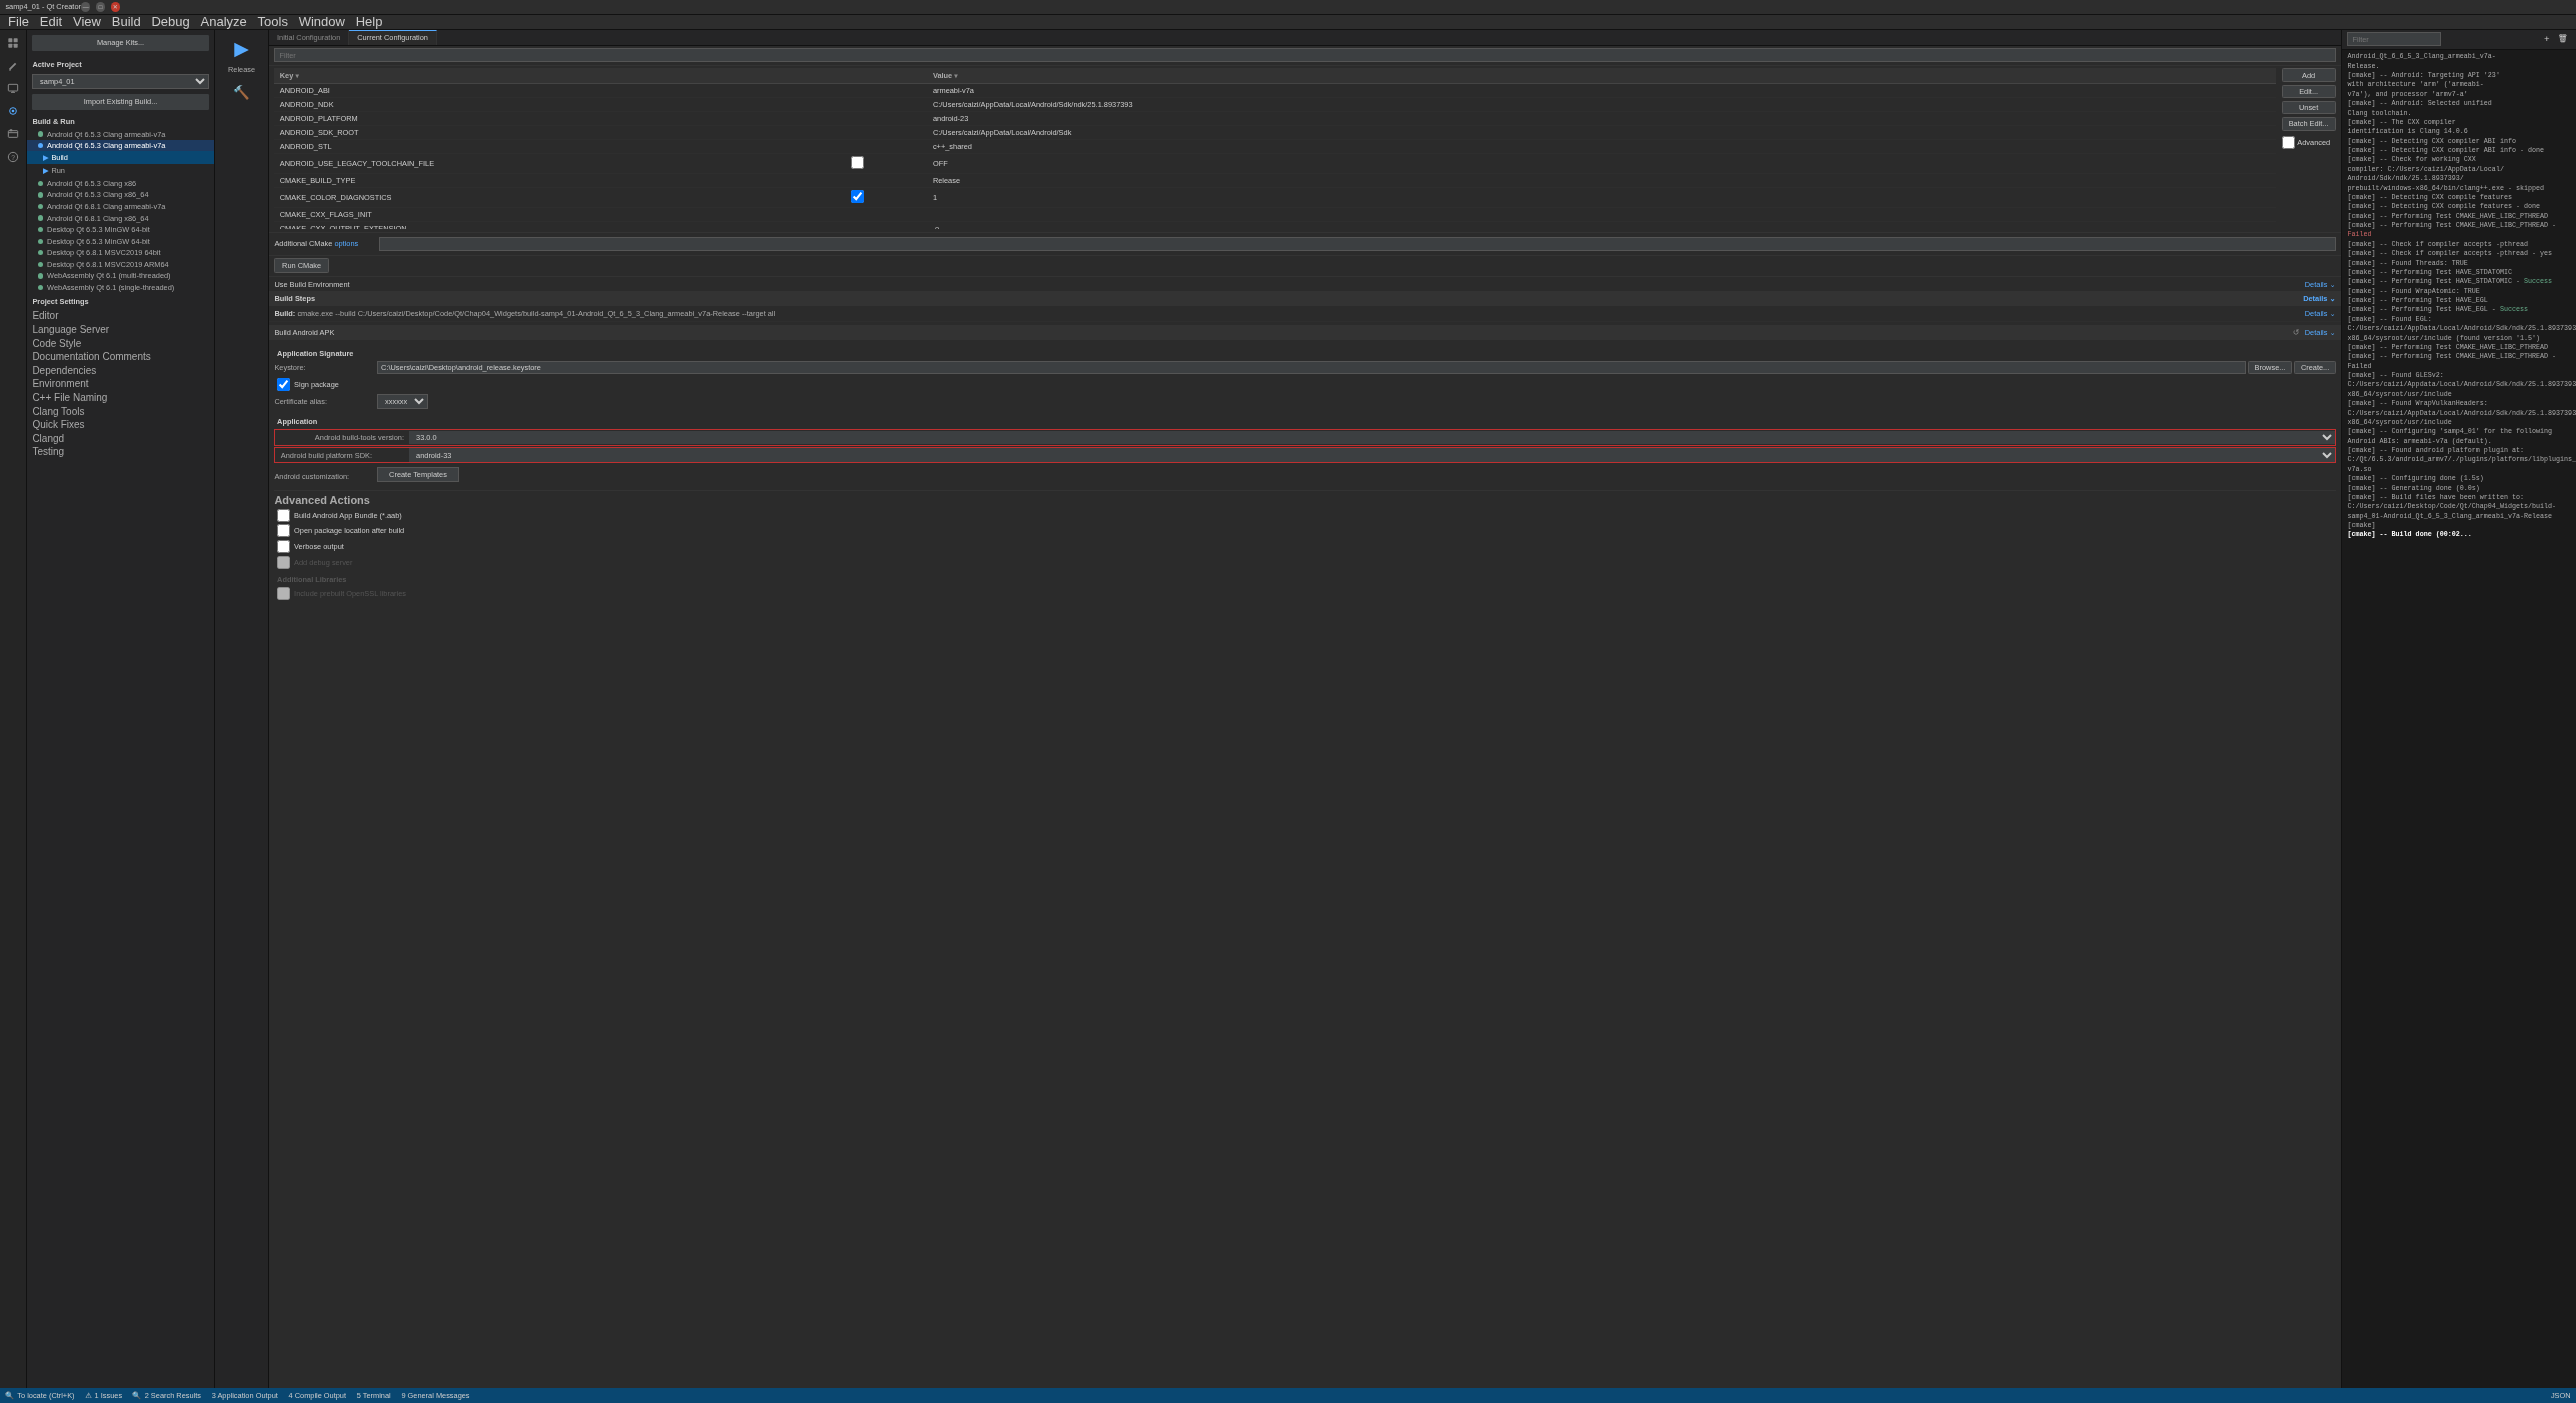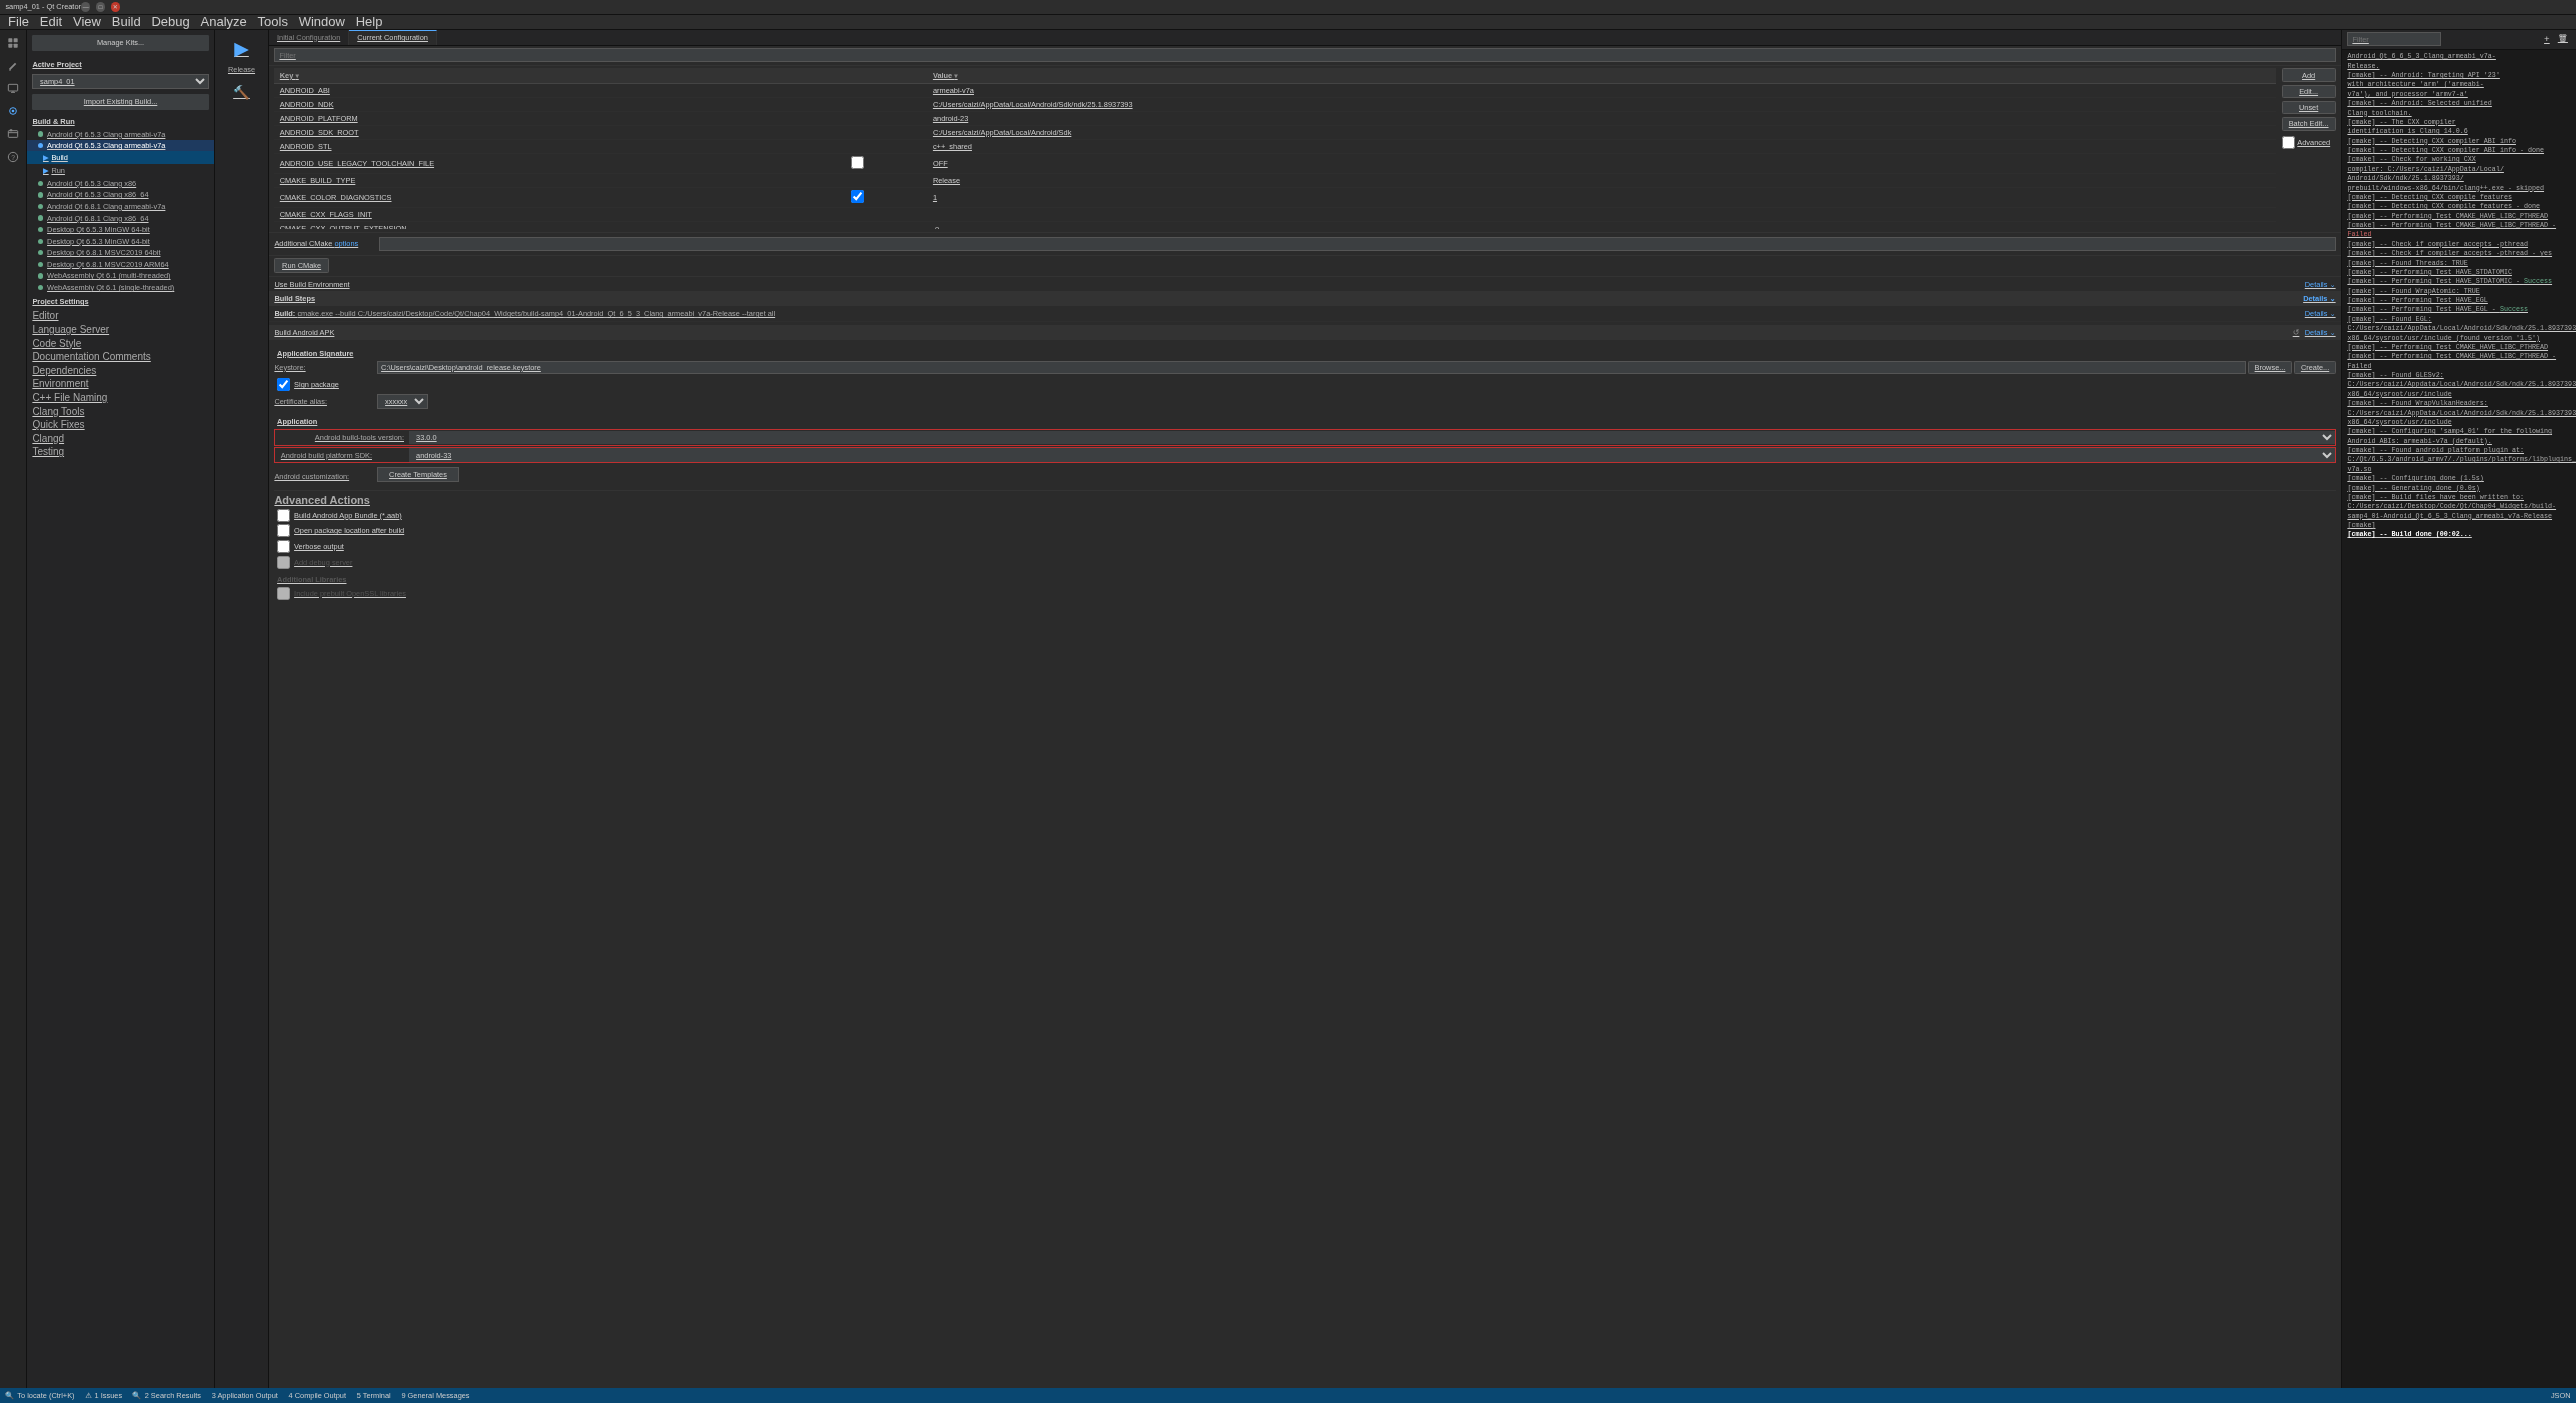--- a/index.html
+++ b/index.html
@@ -37,21 +37,20 @@
       font-size: 13px;
       flex-shrink: 0;
       border-bottom: 0.7px solid #111;
     }
     #menubar span { padding: 1.3px 5.4px; cursor: pointer; color: #ccc; }
     
     #main {
       display: flex;
       flex: 1;
       overflow: hidden;
-      text-decoration: underline;
     }
     
     #icon-strip {
       width: 27px;
       background: #252525;
       display: flex;
       flex-direction: column;
       align-items: center;
       padding-top: 2.7px;
       border-right: 0.7px solid #111;

